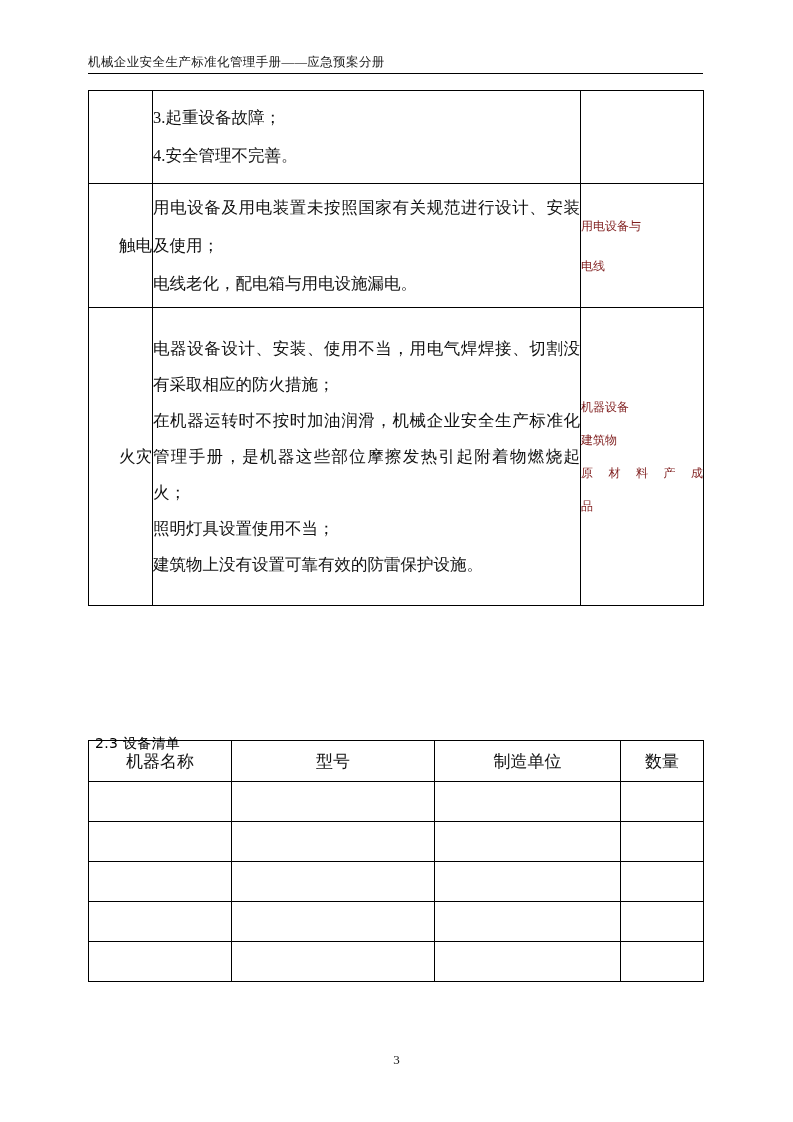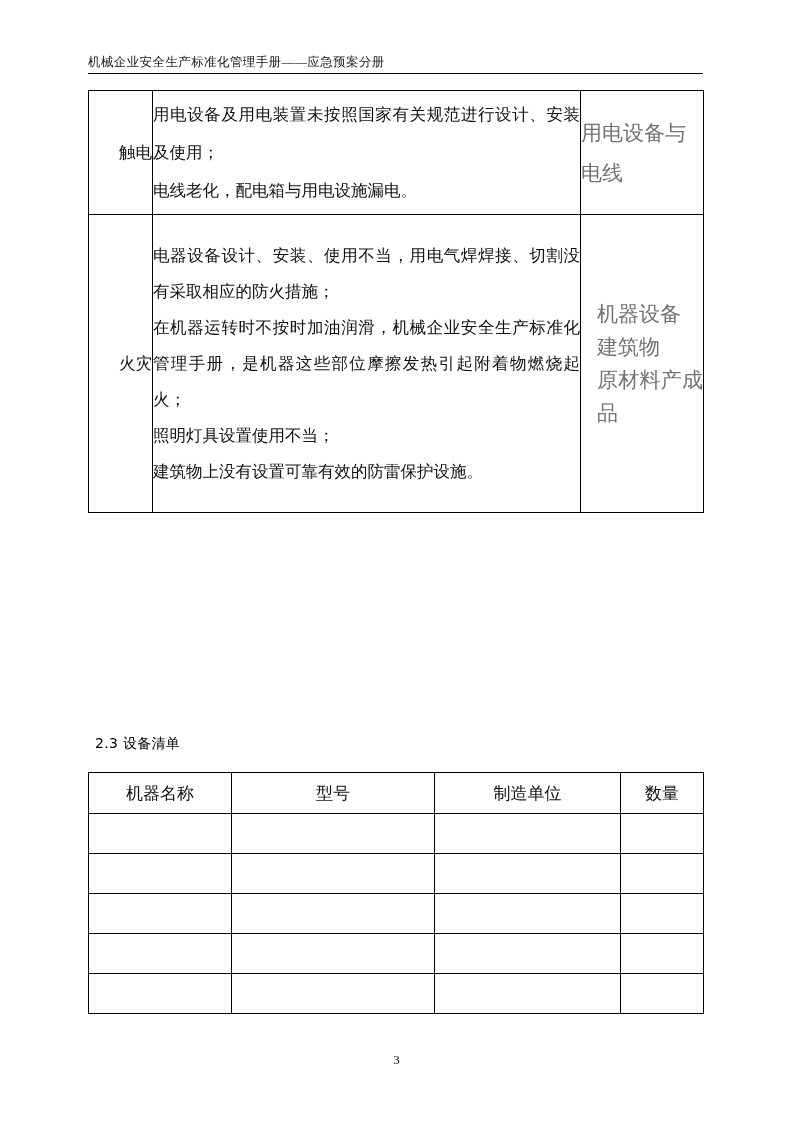--- a/index.html
+++ b/index.html
@@ -75,31 +75,31 @@
     text-justify: inter-character;
     color: #111;
   }
   .desc-cell p {
     margin: 0;
   }
   .desc-cell.tight { line-height: 36px; }
 
   .asset-cell {
     padding: 6px 9px 6px 9px;
-    font-size: 21px;
+    font-size: 12px;
     line-height: 40px;
-    color: #737373;
+    color: #7f1d1d;
   }
   .asset-cell p { margin: 0; }
   .asset-cell.justified p {
     text-align: justify;
     text-align-last: justify;
     text-justify: inter-character;
   }
-  .asset-cell.compact { line-height: 33px; padding-left: 16px; }
+  .asset-cell.compact { line-height: 33px; }
 
   
   #row-falling   { height: 93px; }
   #row-shock     { height: 124px; }
   #row-vehicle   { height: 79px; }
   #row-fire      { height: 298px; }
 
   
   .section-heading {
     position: absolute;
@@ -107,21 +107,21 @@
     top: 735px;
     font-family: "DejaVu Sans", "Liberation Sans", sans-serif;
     font-size: 14px;
     color: #000;
     letter-spacing: 0.3px;
   }
 
   
   #equipment-table {
     left: 88px;
-    top: 772px;
+    top: 740px;
     width: 615px;
   }
   #equipment-table .eq-col-1 { width: 143px; }
   #equipment-table .eq-col-2 { width: 203px; }
   #equipment-table .eq-col-3 { width: 186px; }
   #equipment-table .eq-col-4 { width: 83px; }
 
   #equipment-table thead th {
     height: 40px;
     text-align: center;
@@ -150,20 +150,28 @@
 <div class="header-rule"></div>
 
 <table class="doc-table" id="risk-table">
   <colgroup>
     <col class="col-cat">
     <col class="col-desc">
     <col class="col-asset">
   </colgroup>
   <tbody>
 
+    <tr id="row-falling">
+      <td class="cat-cell"></td>
+      <td class="desc-cell">
+        <p>3.起重设备故障；</p>
+        <p>4.安全管理不完善。</p>
+      </td>
+      <td class="asset-cell"></td>
+    </tr>
 
     <tr id="row-shock">
       <td class="cat-cell">
         <span class="cat-line">触电</span>
       </td>
       <td class="desc-cell">
         <p>用电设备及用电装置未按照国家有关规范进行设计、安装及使用；</p>
         <p>电线老化，配电箱与用电设施漏电。</p>
       </td>
       <td class="asset-cell">

